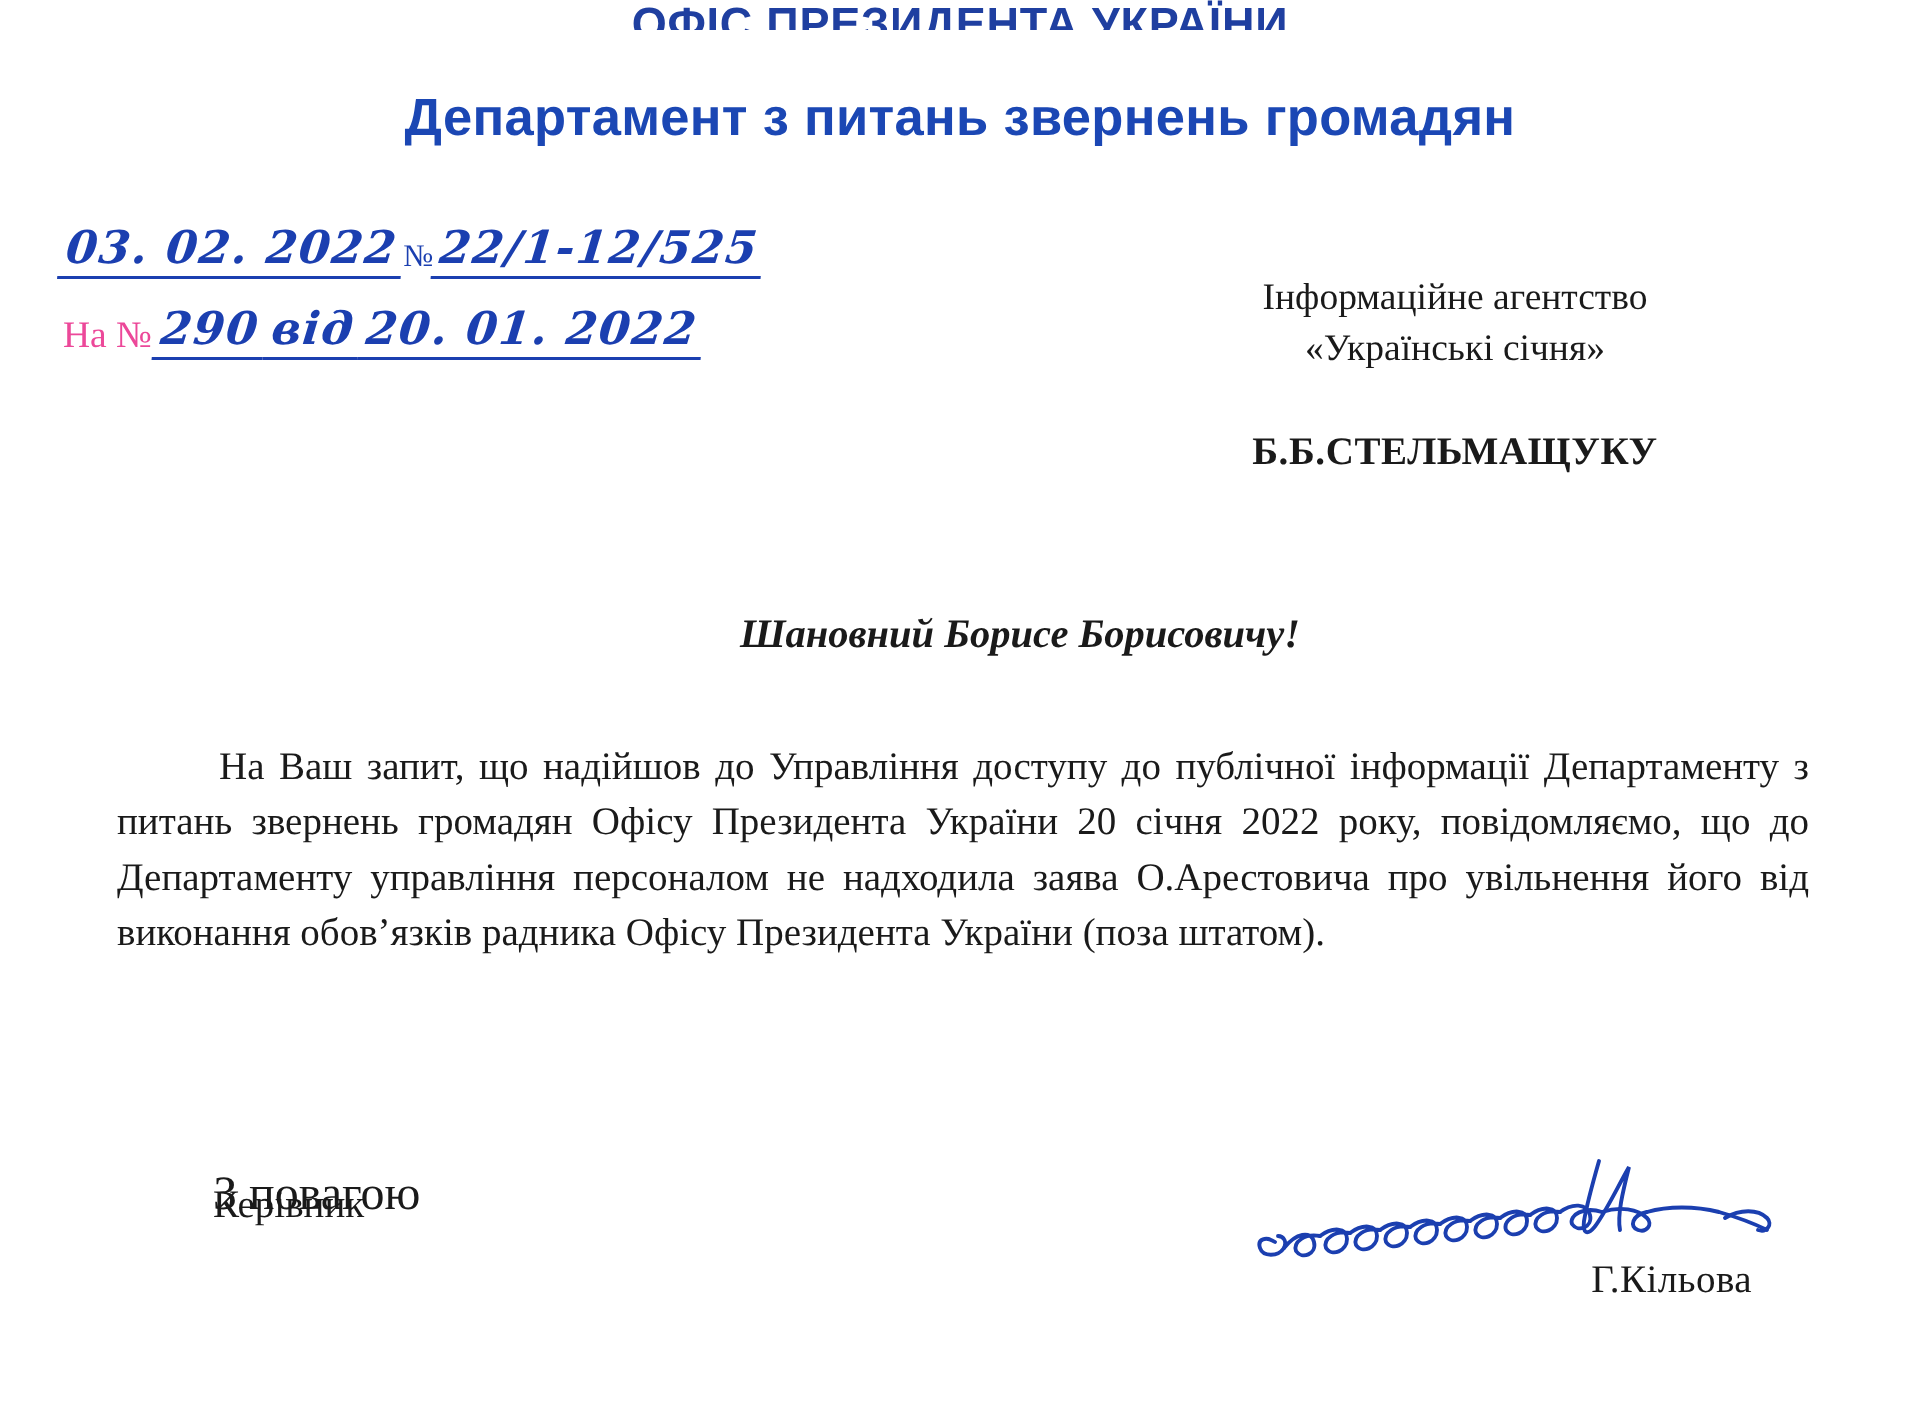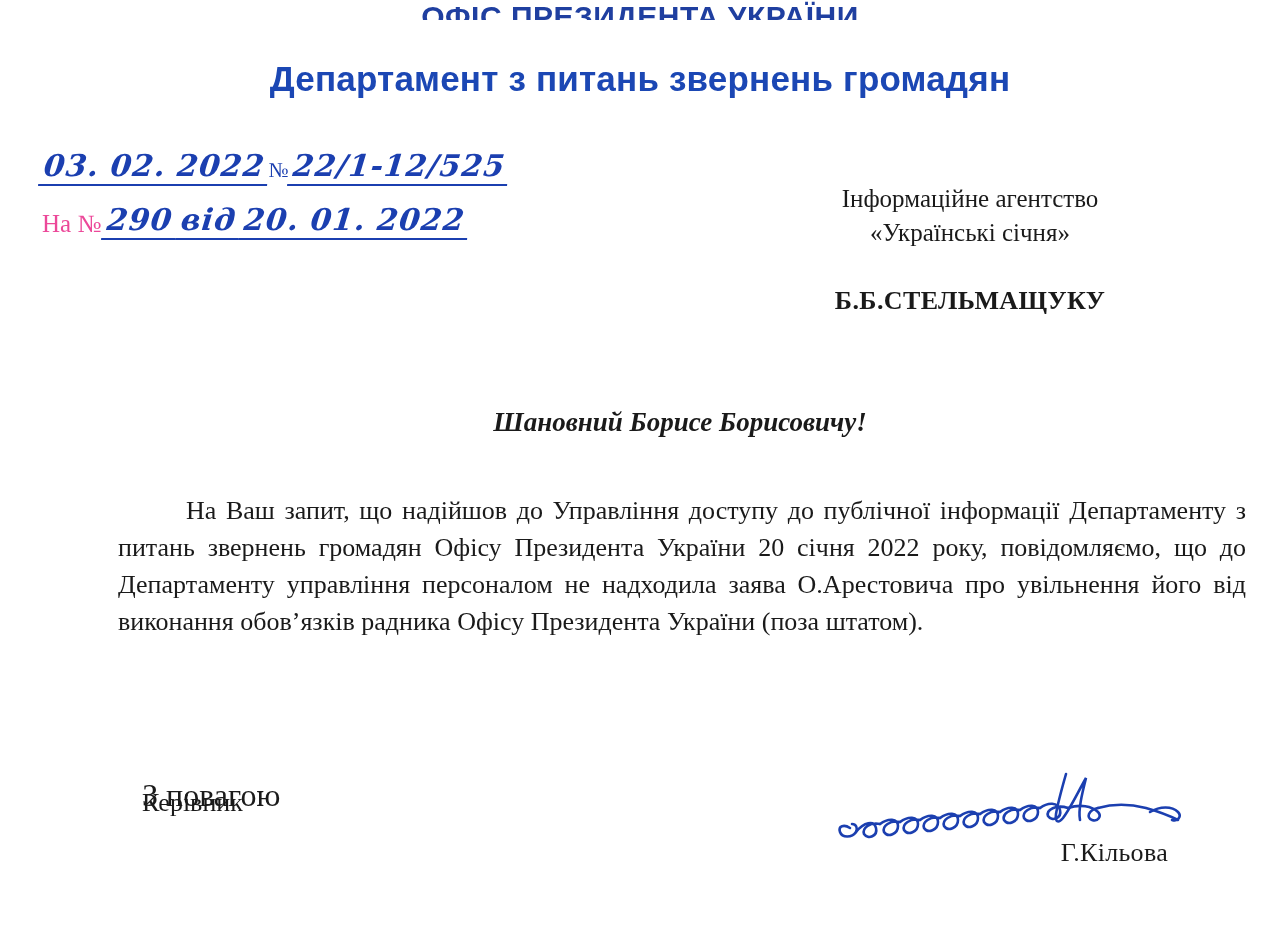--- a/index.html
+++ b/index.html
@@ -124,21 +124,20 @@
   .body-text {
     position: absolute;
     left: 78px;
     top: 492px;
     width: 1128px;
     font-size: 26px;
     line-height: 37px;
     text-align: justify;
     text-indent: 68px;
     hyphens: none;
-    margin-left: 40px;
   }
 
   
   .closing {
     position: absolute;
     left: 142px;
     top: 777px;
     font-size: 32px;
   }
   .position {

